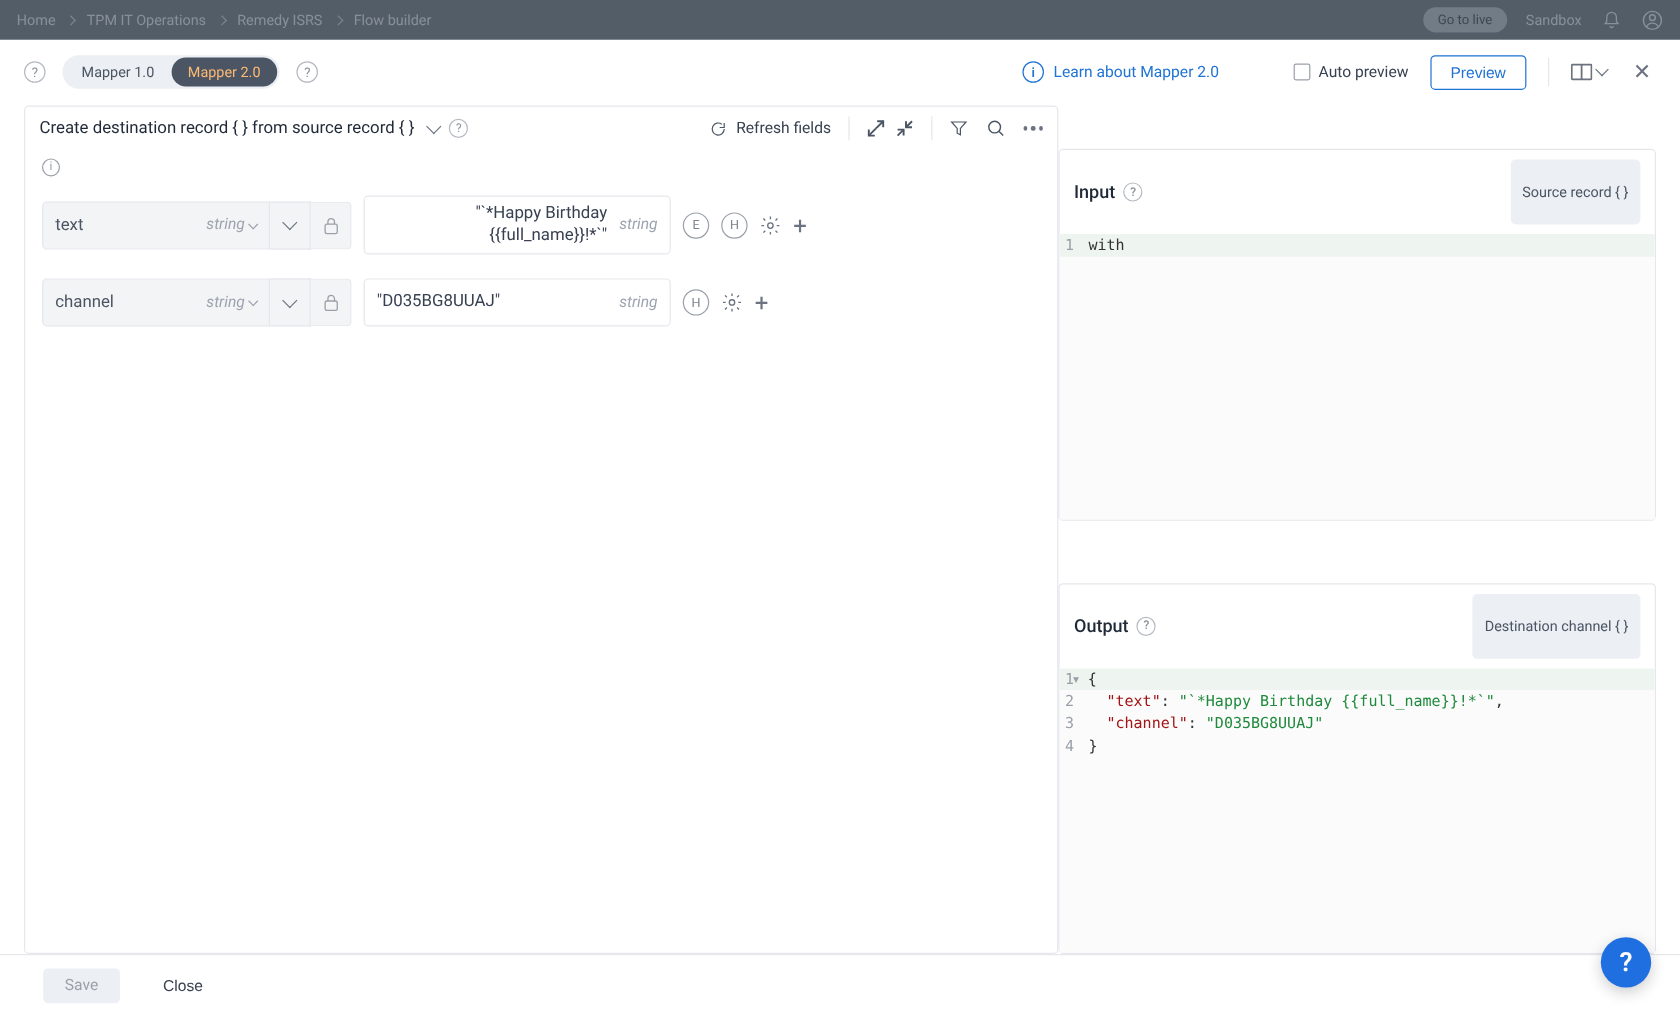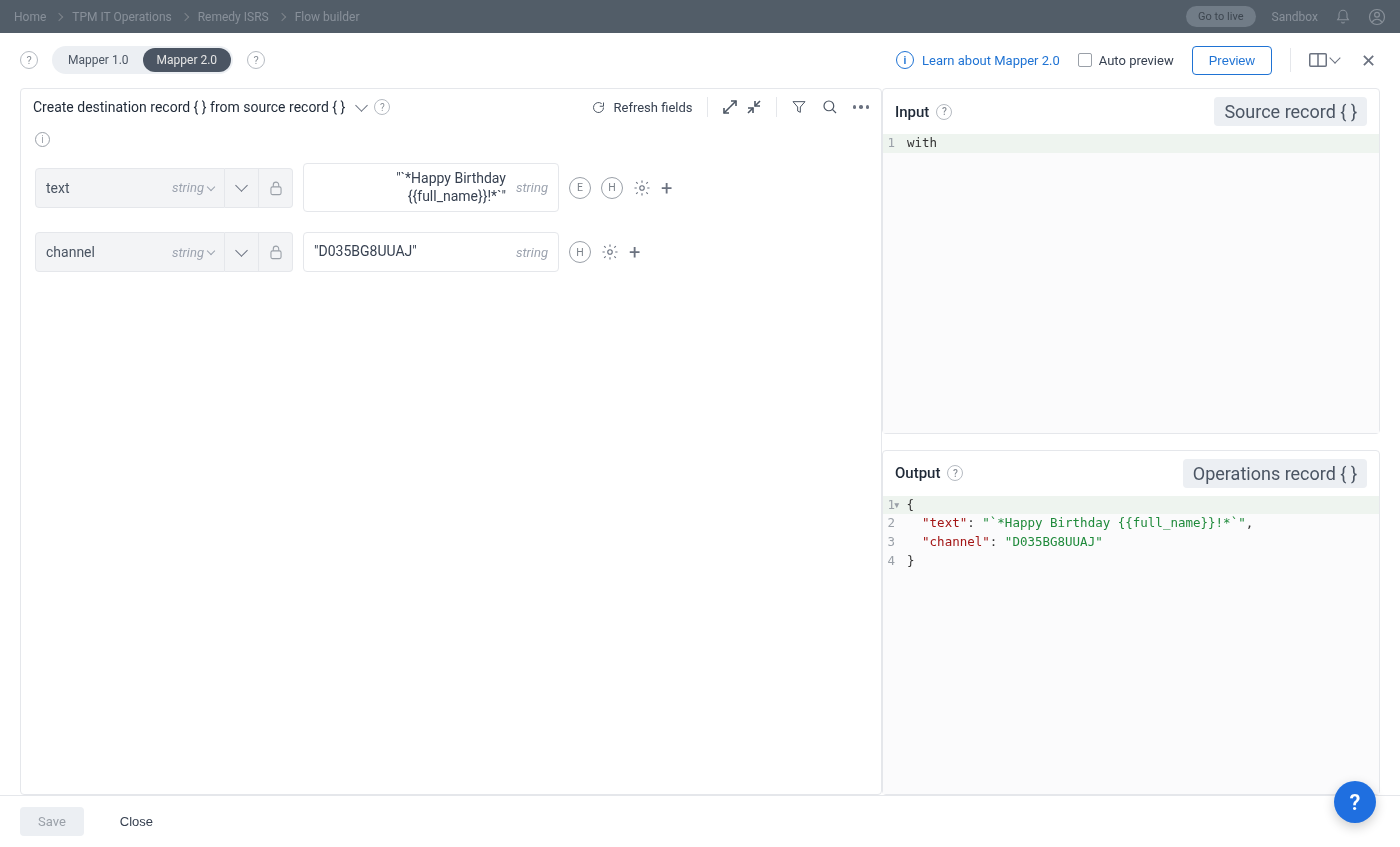--- a/index.html
+++ b/index.html
@@ -42,36 +42,36 @@
   
   .page-header {
     display:flex; align-items:center; justify-content:space-between;
     padding: 0 20px; height:55px; border-bottom:1px solid transparent;
   }
   .ph-left { display:flex; align-items:center; gap:14px; }
   .ph-title { font-size:18px; font-weight:600; color:#1f2937; }
   .help-circle { width:18px; height:18px; border:1.5px solid #b6bbc2; border-radius:50%; display:flex; align-items:center; justify-content:center; font-size:11px; color:#8b9199; cursor:pointer; }
   .segmented { display:flex; align-items:center; background:var(--pill-bg); border-radius:16px; padding:2px; }
   .seg-opt { padding:5px 14px; border-radius:14px; font-size:12px; color:#4b5563; cursor:pointer; }
-  .seg-opt.active { background:#4b5563; color:#e5e5e5; }
+  .seg-opt.active { background:#4b5563; color:#fdba74; }
   .ph-right { display:flex; align-items:center; gap:18px; }
   .learn { display:flex; align-items:center; gap:8px; color: var(--blue); font-size:13px; cursor:pointer; }
   .info-circle { width:18px; height:18px; border:1.5px solid var(--blue); border-radius:50%; display:flex; align-items:center; justify-content:center; font-size:11px; font-weight:600; }
-  .chk-wrap { display:flex; align-items:flex-start; gap:7px; font-size:13px; color:#374151; }
+  .chk-wrap { display:flex; align-items:flex-start; gap:7px; font-size:13px; color:#374151;margin-left:44px; }
   .chk { width:14px; height:14px; border:1.5px solid #9aa0a8; border-radius:2px; cursor:pointer; }
   .preview-btn { border:1px solid var(--blue); color:var(--blue); background:#fff; border-radius:4px; padding:6px 16px; font-size:13px; cursor:pointer; }
   .vbar { width:1px; height:24px; background:var(--border); }
   .layout-btn { display:flex; align-items:center; gap:4px; color:#6b7280; cursor:pointer; }
   .close-x { font-size:18px; color:#6b7280; cursor:pointer; padding:4px; }
   .chev-down-sm { width:8px; height:8px; border-right:1.5px solid #6b7280; border-bottom:1.5px solid #6b7280; transform:rotate(45deg); margin-bottom:4px; }
   
   .main { display:flex; padding:0 20px 0 20px; gap:0; height:calc(100% - 33px - 55px - 52px); }
   .left-panel { flex:1 1 auto; border:1px solid var(--border); border-radius:4px; display:flex; flex-direction:column; min-width:0; }
   .right-panel { width:498px; display:flex; flex-direction:column; gap:16px; }
-  .panel { border:1px solid var(--border); border-radius:4px; display:flex; flex-direction:column; min-height:0; flex:1; }
+  .panel { border:1px solid var(--border); border-radius:4px; display:flex; flex-direction:column; min-height:0; flex:1;margin-top:36px; }
   
   .left-sub { display:flex; align-items:center; justify-content:space-between; padding:8px 12px; border-bottom:1px solid transparent; }
   .lsub-left { display:flex; align-items:center; gap:8px; font-size:14px; color:#1f2937; }
   .lsub-right { display:flex; align-items:center; gap:14px; color:#4b5563; }
   .icon-btn { display:flex; align-items:center; justify-content:center; cursor:pointer; color:#4b5563; }
   .tiny-sep { width:1px; height:20px; background:var(--border); }
   .refresh-wrap { display:flex; align-items:center; gap:8px; cursor:pointer; font-size:13px; color:#374151; }
   .expand-icons { display:flex; gap:8px; }
   
   .warn-line { display:flex; align-items:center; gap:8px; padding:6px 14px; font-size:13px; color:#6b7280; font-style:italic; }
@@ -100,30 +100,30 @@
   
   .filter-svg { width:16px; height:16px; fill:none; stroke:#4b5563; stroke-width:1.5; }
   
   .search-svg { width:18px; height:18px; fill:none; stroke:#4b5563; stroke-width:1.6; }
   
   .dots { display:flex; gap:3px; cursor:pointer; }
   .dots span { width:3.5px; height:3.5px; background:#6b7280; border-radius:50%; }
   
   .panel-head { display:flex; align-items:center; justify-content:space-between; padding:8px 12px; }
   .panel-title { font-size:15px; font-weight:500; color:#1f2937; display:flex; gap:7px; align-items:center; }
-  .badge-pill { background:#eceff3; color:#4b5563; font-size:18px; padding:4px 10px; border-radius:4px; }
+  .badge-pill { background:#eceff3; color:#4b5563; font-size:12px; padding:20px 10px; border-radius:4px; }
   .code-area { flex:1; background:#fbfbfc; font-family: ui-monospace, Menlo, Consolas, monospace; font-size:12.5px; line-height:1.5; overflow:auto; }
   .code-line { display:flex; }
   .gutter { width:20px; text-align:right; padding-right:8px; color:#9aa0a8; user-select:none; }
   .code-text { white-space:pre; padding-left:4px; }
   .c-key { color: var(--red-key); }
   .c-str { color: var(--green-str); }
   .hl-first { background: #eef4ef; }
   
-  .footer { height:52px; display:flex; align-items:center; gap:30px; padding:0 20px; border-top:1px solid var(--border); }
+  .footer { height:52px; display:flex; align-items:center; gap:30px; padding:0 36px; border-top:1px solid var(--border); }
   .save-btn { background:#eceff3; color:#9aa0a8; padding:7px 18px; border-radius:4px; font-size:13px; cursor:default; }
   .close-btn { background:none; border:none; color:#374151; font-size:13px; cursor:pointer; }
   
   .fab { position:fixed; right:24px; bottom:24px; width:42px; height:42px; border-radius:50%; background:#1f6fe0; color:#fff; display:flex; align-items:center; justify-content:center; font-size:22px; font-weight:600; box-shadow:0 4px 12px rgba(0,0,0,0.2); cursor:pointer; }
   
   svg { display:block; }
 </style>
 </head>
 <body>
 
@@ -329,21 +329,21 @@
             <span class="code-text">with</span>
           </div>
         </div>
     </div>
     <div class="panel">
       <div class="panel-head">
         <div class="panel-title">
           <span>Output</span>
           <span class="help-circle" style="width:16px;height:16px;font-size:10px;">?</span>
         </div>
-        <span class="badge-pill">Operations record { }</span>
+        <span class="badge-pill">Destination channel { }</span>
       </div>
       <div class="code-area" id="output-code">
           <div class="code-line hl-first">
             <span class="gutter">1</span>
             <span style="color:#9aa0a8;margin-left:-10px;margin-right:2px;cursor:pointer;">▾</span>
             <span class="code-text">{</span>
           </div>
           <div class="code-line">
             <span class="gutter">2</span>
             <span class="code-text">  <span class="c-key">"text"</span>: <span class="c-str">"`*Happy Birthday {{full_name}}!*`"</span>,</span>

